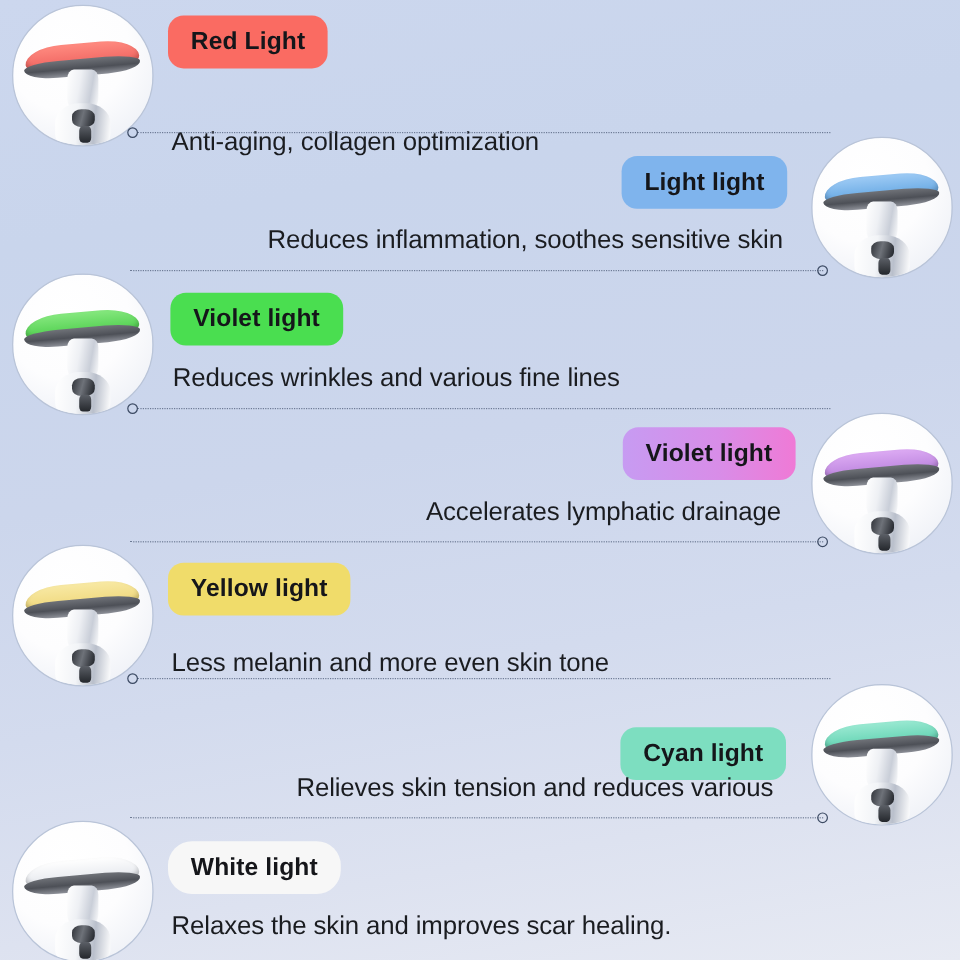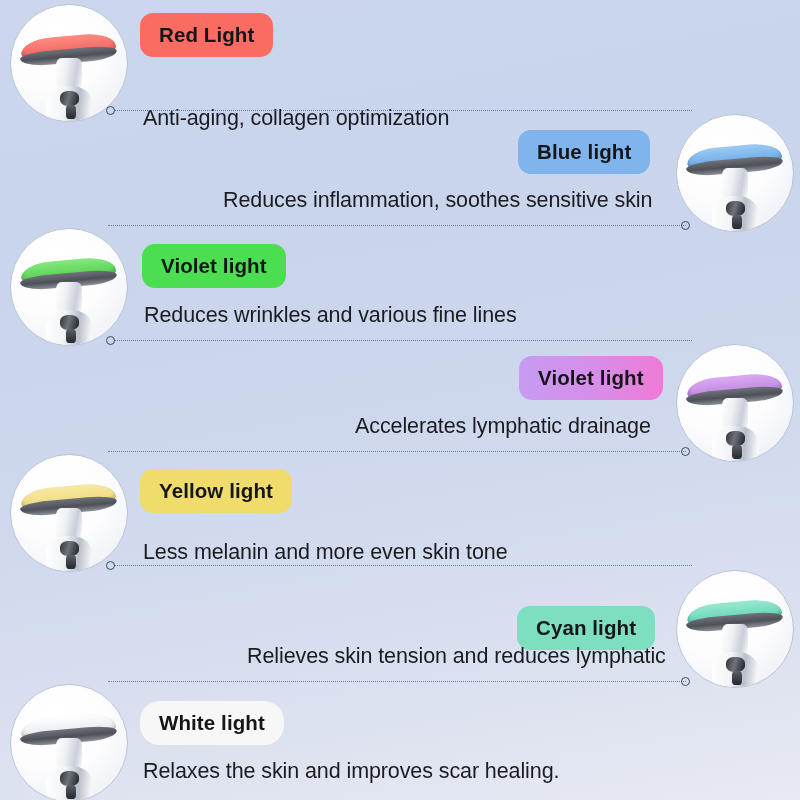--- a/index.html
+++ b/index.html
@@ -164,21 +164,21 @@
     <div class="photo" style="left:676px; top:114px;">
       <div class="photo-inner">
         <div class="dev-head" style="background:linear-gradient(180deg,#9ecbf5 0%,#76b2e8 55%,#5c9ad6 100%);"></div>
         <div class="dev-lip"></div>
         <div class="dev-neck"></div>
         <div class="dev-base"></div>
         <div class="dev-chrome"></div>
         <div class="dev-gloss"></div>
       </div>
     </div>
-    <div class="badge" style="left:518px; top:130px; background:#7fb4ed;">Blue light</div>
+    <div class="badge" style="left:518px; top:130px; background:#7fb4ed;">Light light</div>
     <div class="desc" style="left:223px; top:188px;">Reduces inflammation, soothes sensitive skin</div>
     <div class="rule" style="left:108px; top:225px; width:578px;"></div>
     <div class="dot" style="left:681px; top:221px;"></div>
   </div>
 
   <div class="row">
     <div class="photo" style="left:10px; top:228px;">
       <div class="photo-inner">
         <div class="dev-head" style="background:linear-gradient(180deg,#86e87f 0%,#5fd65c 55%,#45bc44 100%);"></div>
         <div class="dev-lip"></div>
@@ -233,21 +233,21 @@
       <div class="photo-inner">
         <div class="dev-head" style="background:linear-gradient(180deg,#9ae9d2 0%,#72d9bb 55%,#51c2a2 100%);"></div>
         <div class="dev-lip"></div>
         <div class="dev-neck"></div>
         <div class="dev-base"></div>
         <div class="dev-chrome"></div>
         <div class="dev-gloss"></div>
       </div>
     </div>
     <div class="badge" style="left:517px; top:586px; background:#7ddec0;margin-top:20px;">Cyan light</div>
-    <div class="desc" style="left:247px; top:644px;">Relieves skin tension and reduces lymphatic</div>
+    <div class="desc" style="left:247px; top:644px;">Relieves skin tension and reduces various</div>
     <div class="rule" style="left:108px; top:681px; width:578px;"></div>
     <div class="dot" style="left:681px; top:677px;"></div>
   </div>
 
   <div class="row">
     <div class="photo" style="left:10px; top:684px;">
       <div class="photo-inner">
         <div class="dev-head" style="background:linear-gradient(180deg,#ffffff 0%,#eceef2 55%,#cfd3da 100%);"></div>
         <div class="dev-lip"></div>
         <div class="dev-neck"></div>

